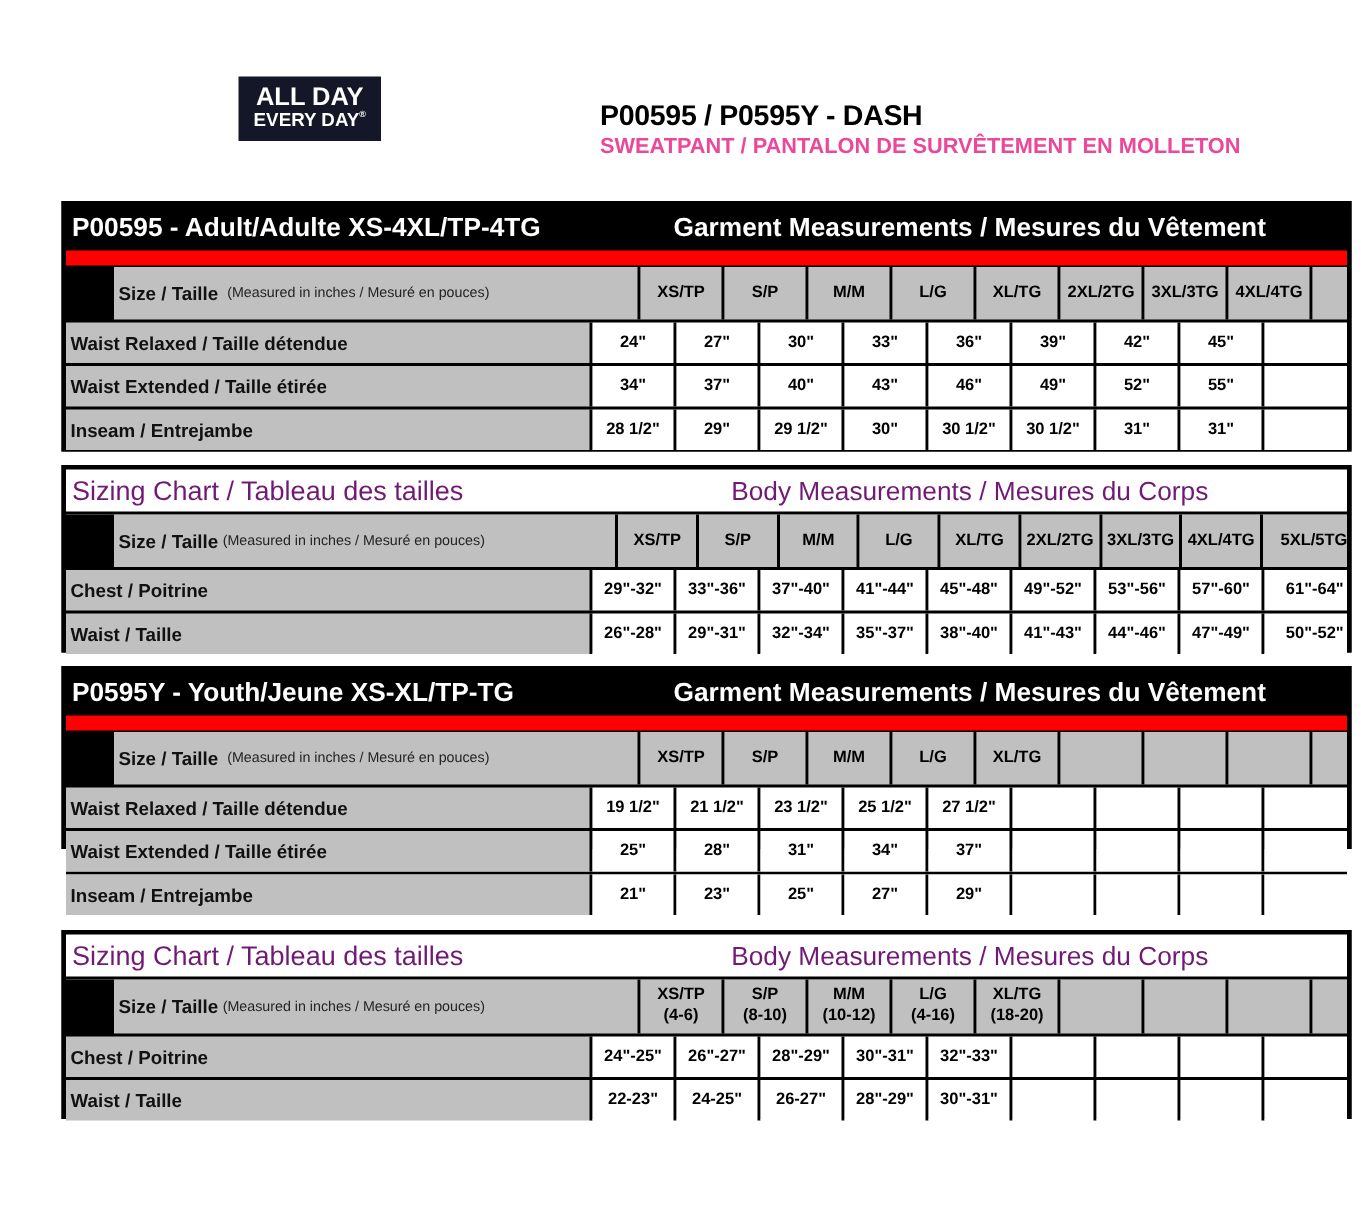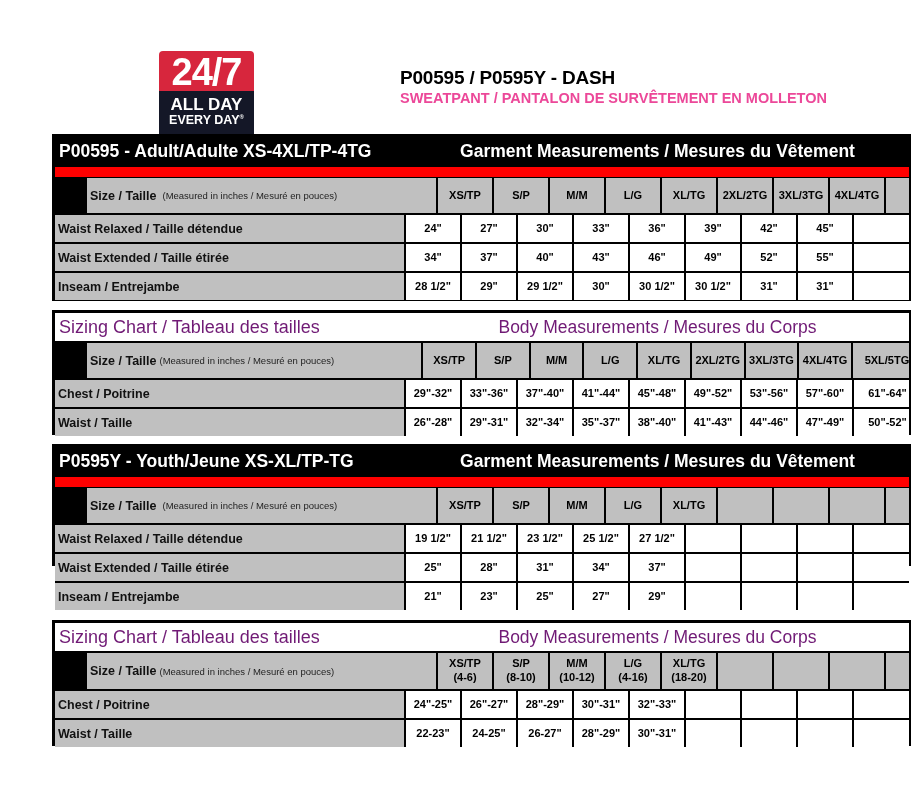--- a/index.html
+++ b/index.html
@@ -15,21 +15,21 @@
                  font-weight:bold; line-height:1; padding-top:5px; box-sizing:border-box; }
   .logo-l1 { font-size:17px; letter-spacing:0px; }
   .logo-l2 { font-size:12.5px; margin-top:1px; }
   .logo-reg { font-size:6px; vertical-align:top; }
 
   
   .title { position:absolute; left:400px; top:67px; font-size:19px; font-weight:bold; letter-spacing:-0.2px; }
   .subtitle { position:absolute; left:400px; top:90px; font-size:14.5px; font-weight:bold; color:#ec4899; }
 
   
-  .chart { position:absolute; left:52px; width:860px; border:3px solid #000; box-sizing:border-box;
+  .chart { position:absolute; left:41px; width:860px; border:3px solid #000; box-sizing:border-box;
            background:#000; }
   .bar-black { height:29px; background:#000; color:#fff; display:flex; align-items:center; font-weight:bold; }
   .bar-white { height:28px; background:#fff; color:#701a75; display:flex; align-items:center; border-bottom:2px solid #000; }
   .bar-left { width:351px; padding-left:4px; font-size:17.5px; white-space:nowrap; box-sizing:border-box; }
   .bar-right { flex:1; text-align:center; font-size:17.5px; white-space:nowrap; }
   .bar-white .bar-left { font-size:18px; }
   .bar-white .bar-right { font-size:17.5px; }
   .red-stripe { height:10px; background:#ff0000; border-top:1px solid #000; border-bottom:1px solid #000; }
 
   .row { display:flex; height:29px; border-top:2px solid #000; box-sizing:border-box; }
@@ -43,21 +43,20 @@
   .cell { width:56px; display:flex; align-items:center; justify-content:center; text-align:center;
           font-size:11px; font-weight:bold; box-sizing:border-box; border-right:2px solid #000; background:#fff; line-height:1.25; }
   .cell:last-child { border-right:none; flex:1;padding-left:12px; }
   .row.hdr .cell { background:#c0c0c0; }
   .cell .sub { display:block; font-weight:bold; }
 </style>
 </head>
 <body>
 
 <div class="logo">
-  <div class="logo-top">24/7</div>
   <div class="logo-bottom">
     <div class="logo-l1">ALL DAY</div>
     <div class="logo-l2"><span>EVERY DAY</span><span class="logo-reg">®</span></div>
   </div>
 </div>
 
 <div class="title">P00595 / P0595Y - DASH</div>
 <div class="subtitle">SWEATPANT / PANTALON DE SURVÊTEMENT EN MOLLETON</div>
 
 <div class="chart" style="top:134px;height:167px;">

